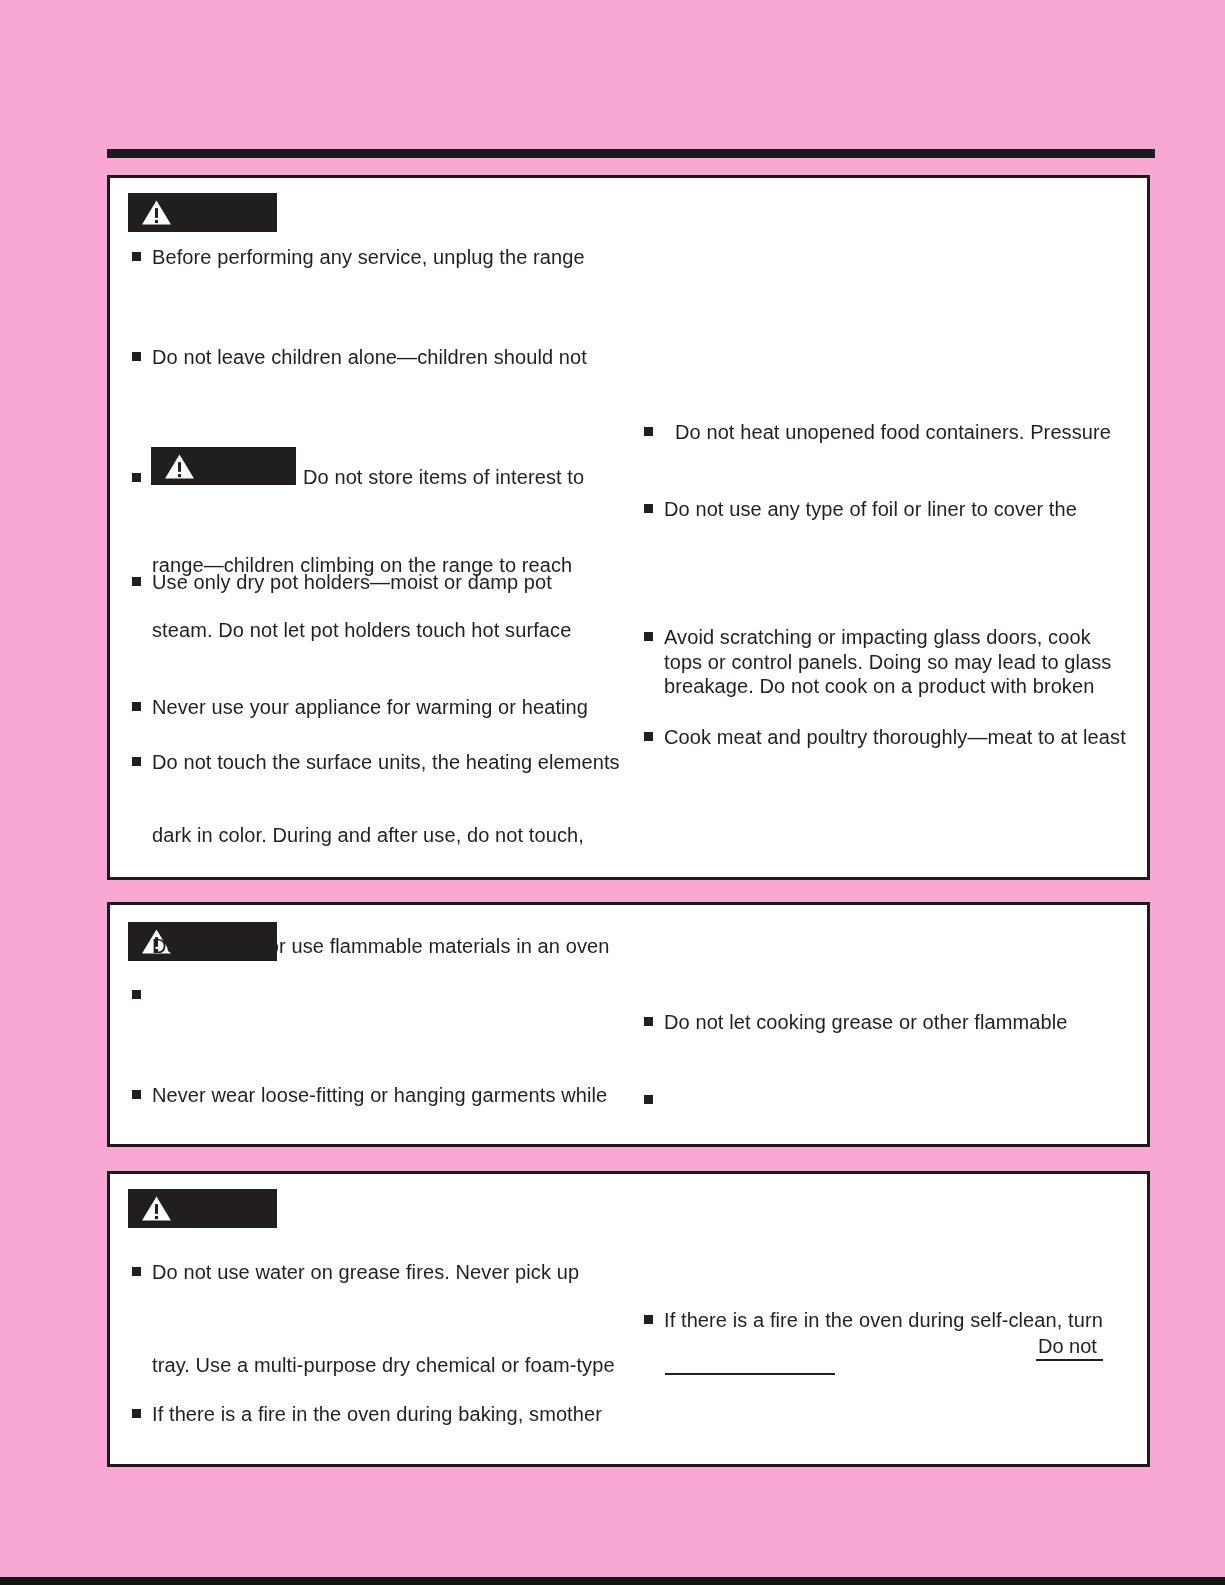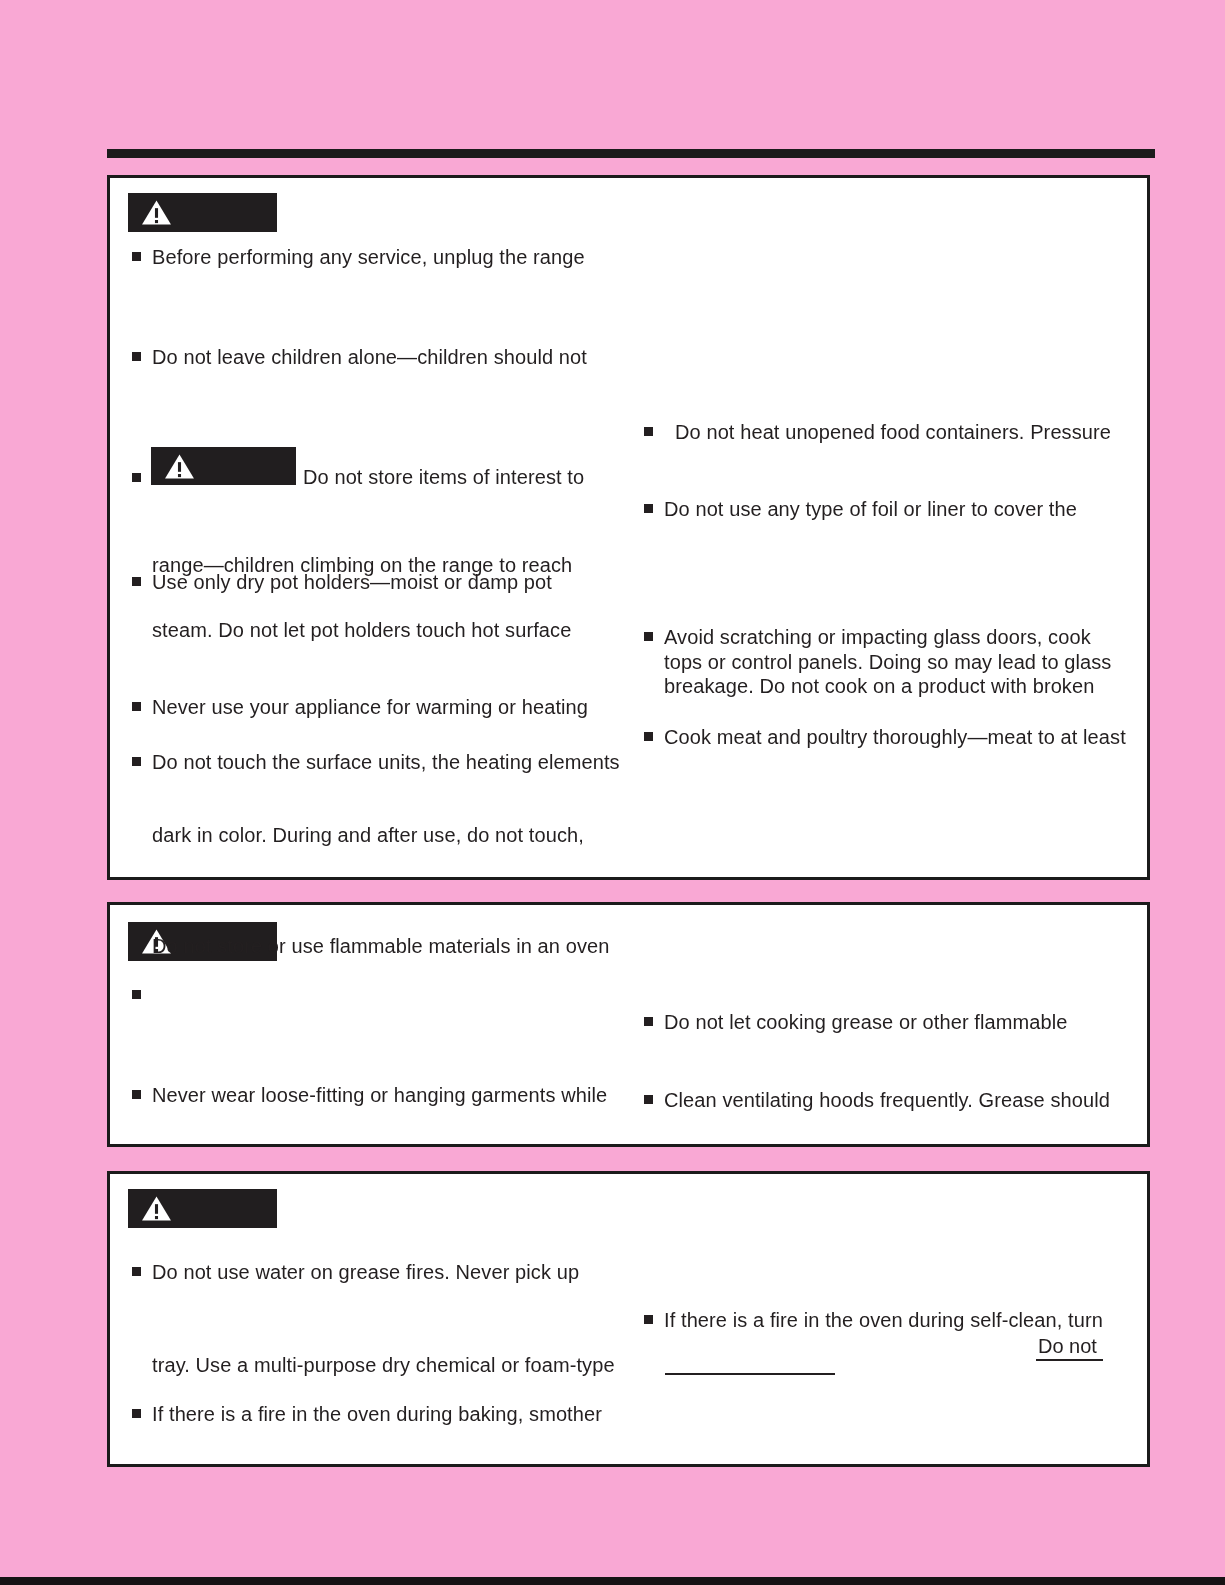--- a/index.html
+++ b/index.html
@@ -101,21 +101,20 @@
   <div class="sq" style="left:132px; top:990px;"></div>
   <div class="line" style="left:152px; top:934px;">Do not store or use flammable materials in an oven</div>
 
   <div class="sq" style="left:132px; top:1090px;"></div>
   <div class="line" style="left:152px; top:1083px;">Never wear loose-fitting or hanging garments while</div>
 
   <div class="sq" style="left:644px; top:1017px;"></div>
   <div class="line" style="left:664px; top:1010px;">Do not let cooking grease or other flammable</div>
 
   <div class="sq" style="left:644px; top:1095px;"></div>
-  <div class="line" style="left:664px; top:1088px;">Clean ventilating hoods frequently. Grease should</div>
 
   <div class="wbox box3"></div>
 
   <div class="wlabel" style="left:128px; top:1189px;">
     <svg width="31" height="27" viewBox="0 0 32 28">
       <path d="M16 1.5 L31 26.5 L1 26.5 Z" fill="#ffffff"></path>
       <rect x="14.4" y="9.5" width="3.2" height="10" fill="#211e1f"></rect>
       <rect x="14.4" y="21.8" width="3.2" height="3.2" fill="#211e1f"></rect>
     </svg>
   </div>

